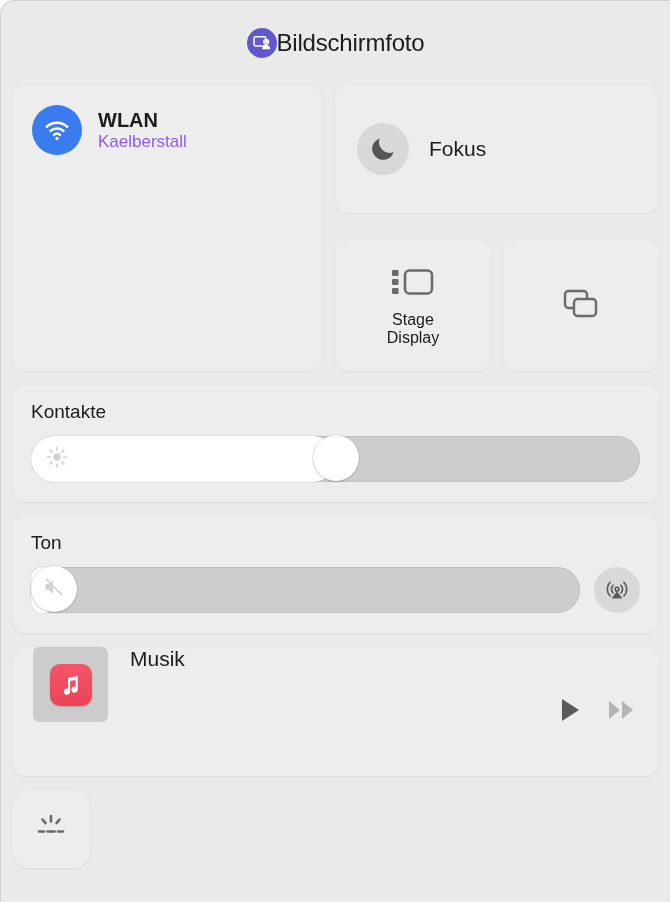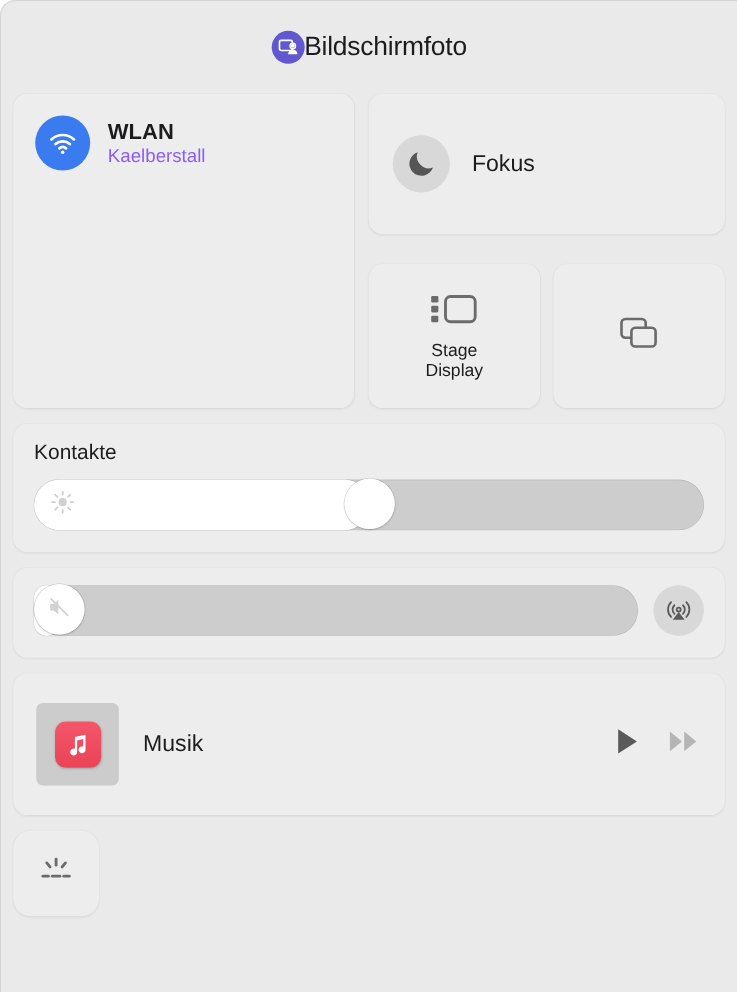--- a/index.html
+++ b/index.html
@@ -175,21 +175,20 @@
     background: #d8d8d8;
     display: flex; align-items: center; justify-content: center;
     flex: none;
   }
 
   
   .media-panel {
     width: 100%;
     height: 129px;
     display: flex;
-    align-items: center;
     padding: 0 22px 0 21px;
     gap: 22px;
   }
   .artwork {
     width: 75px; height: 75px;
     border-radius: 6px;
     background: #cccccc;
     display: flex; align-items: center; justify-content: center;
     flex: none;
   }
@@ -302,20 +301,21 @@
             </svg>
           </span>
           <div class="slider-knob" id="display-knob" style="left: 281.5px;"></div>
         </div>
       </div>
     </div>
   </div>
 
   <div class="row">
     <div class="panel slider-panel">
+      <div class="slider-heading">Ton</div>
       <div class="slider-row">
         <div class="slider-track">
           <div class="slider-fill" id="sound-fill" style="width: 23px;"></div>
           <div class="slider-knob" id="sound-knob" style="left: 0px;">
             <span>
               <svg width="24" height="24" viewBox="0 0 24 24">
                 <path d="M11 5.5L6.6 9H3.6v6h3L11 18.5z" fill="#d2d2d2"></path>
                 <path d="M4.5 4.5l15 15" stroke="#d2d2d2" stroke-width="1.7" stroke-linecap="round"></path>
               </svg>
             </span>

